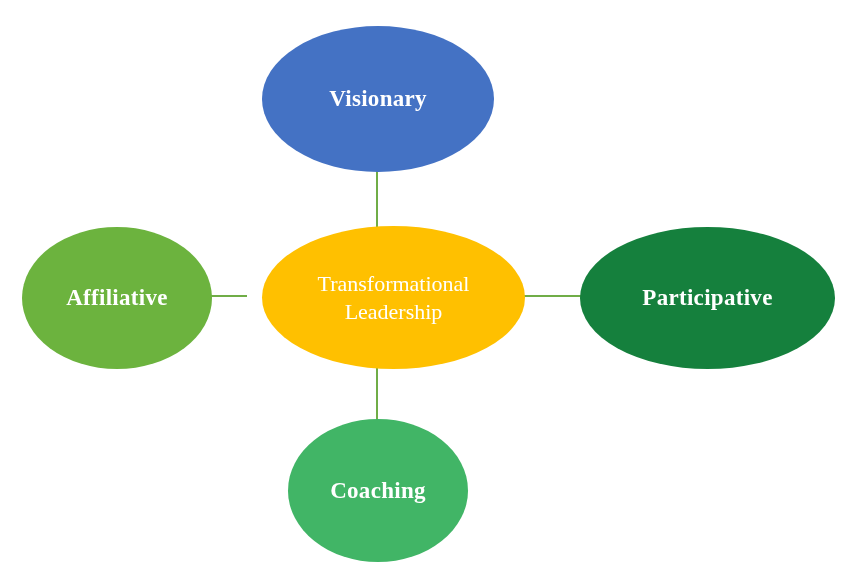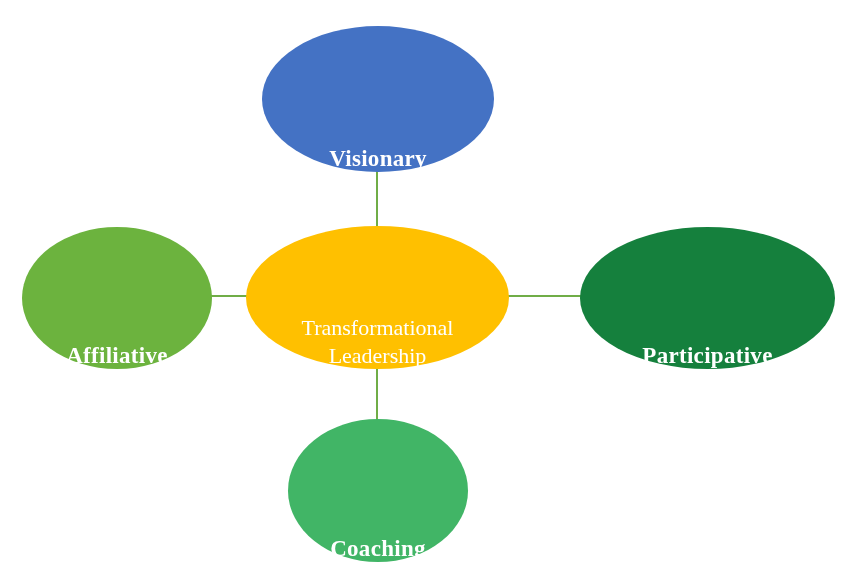--- a/index.html
+++ b/index.html
@@ -12,21 +12,21 @@
     width: 854px;
     height: 574px;
     background: #ffffff;
     overflow: hidden;
     font-family: "Liberation Serif", serif;
   }
   .ellipse {
     position: absolute;
     border-radius: 50%;
     display: flex;
-    align-items: flex-end;
+    align-items: center;
     justify-content: center;
     text-align: center;
     color: #ffffff;
   }
   .node-label {
     font-weight: bold;
     font-size: 23px;
     letter-spacing: 0.3px;
   }
   .center-label {
@@ -36,21 +36,21 @@
     max-width: 200px;
   }
   .connector {
     position: absolute;
   }
   .connector.vertical { width: 2px; }
   .connector.horizontal { height: 2px; }
 
   
   .node-top      { left: 262px; top: 26px;  width: 232px; height: 146px; }
-  .node-center   { left: 246px; top: 226px; width: 263px; height: 143px; }
+  .node-center   { left: 262px; top: 226px; width: 263px; height: 143px; }
   .node-left     { left: 22px;  top: 227px; width: 190px; height: 142px; }
   .node-right    { left: 580px; top: 227px; width: 255px; height: 142px; }
   .node-bottom   { left: 288px; top: 419px; width: 180px; height: 143px; }
 
   .connector-top    { left: 376px; top: 171px; height: 56px; }
   .connector-bottom { left: 376px; top: 368px; height: 52px; }
   .connector-left   { left: 211px; top: 295px; width: 36px;  }
   .connector-right  { left: 508px; top: 295px; width: 73px;  }
 </style>
 </head>

